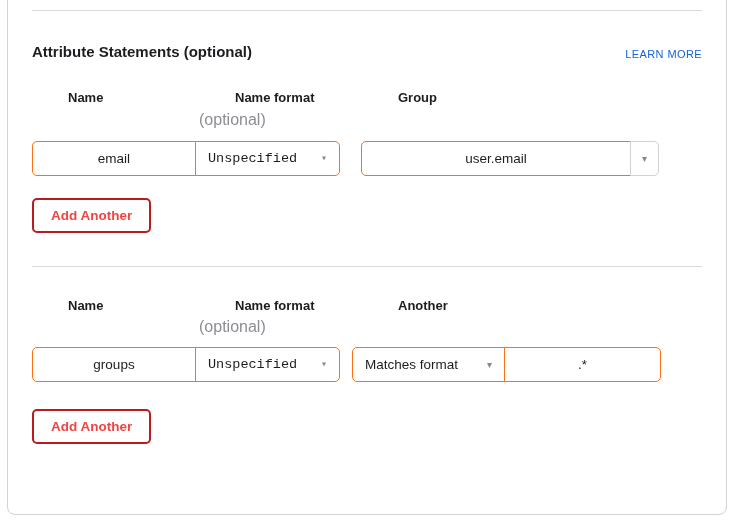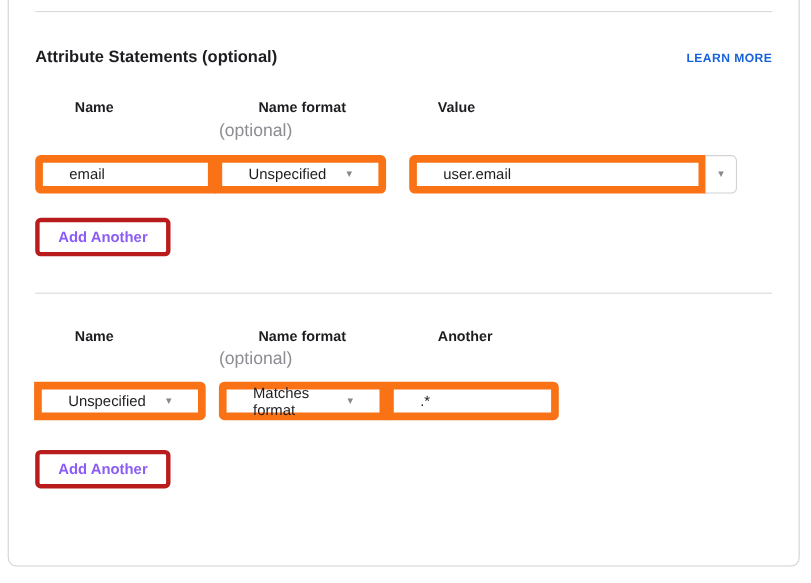--- a/index.html
+++ b/index.html
@@ -31,34 +31,34 @@
   .divider {
     height: 1px;
     background: #d9d9de;
   }
   .top-divider { margin-top: 21px; }
   .section-divider { margin-top: 33px; }
 
   .section-head {
     display: flex;
     justify-content: space-between;
-    align-items: center;
+    align-items: flex-end;
   }
   .section-head.first { margin-top: 32px; }
   .section-head.second { margin-top: 31px; }
   .section-title {
     font-size: 15px;
     line-height: 18px;
     font-weight: bold;
     color: #1d1d21;
   }
   .learn-more {
     font-size: 11px;
     line-height: 14px;
-    font-weight: bold;
+    font-weight: normal;
     letter-spacing: 0.4px;
     color: #1662dd;
     text-decoration: none;
     margin-top: 1px;
     cursor: pointer;
   }
 
   .labels-row { display: flex; margin-top: 29px; margin-left: 36px; }
   .labels-row.second { margin-top: 31px; }
   .hint-row { display: flex; margin-top: 7px; }
@@ -80,27 +80,28 @@
 
   .inputs-row { display: flex; margin-top: 13px; }
   .inputs-row.second { margin-top: 12px; }
   .spacer-a { width: 21px; }
   .spacer-b { width: 12px; }
   .input-group { display: flex; height: 35px; }
 
   .tbox {
     box-sizing: border-box;
     height: 35px;
-    border: 7px solid #f97316;
+    border: 1px solid #f97316;
     background: #ffffff;
     font-family: "Liberation Sans", sans-serif;
     font-size: 13.5px;
     color: #1d1d21;
-    padding: 0 24px;
+    padding: 0 12px;
     outline: none;
+    text-align: center;
   }
   input.tbox::placeholder { color: #8c8c93; }
 
   .seg-left  { border-radius: 5px 0 0 5px; }
   .seg-right { border-radius: 0 5px 5px 0; margin-left: -1px; }
 
   .selectbox {
     display: flex;
     align-items: center;
     justify-content: space-between;
@@ -120,36 +121,36 @@
     border: 1px solid #d1d1d6;
     background: #ffffff;
     display: flex;
     align-items: center;
     justify-content: center;
     cursor: pointer;
   }
   .arrow-seg .caret { padding-left: 0; }
 
   .name-input-1 { width: 164px; }
-  .format-select { width: 156px; }
+  .format-select { width: 145px; font-family: Liberation Mono, monospace; }
   .value-input { width: 270px; }
   .filter-select { width: 153px; }
   .filter-input { width: 157px; }
 
   .add-btn {
     display: inline-flex;
     align-items: center;
     box-sizing: border-box;
     height: 35px;
     margin-top: 22px;
     padding: 0 17px;
     background: #ffffff;
-    border: 4px solid #b91c1c;
+    border: 2px solid #b91c1c;
     border-radius: 5px;
-    color: #8b5cf6;
+    color: #ef4444;
     font-family: "Liberation Sans", sans-serif;
     font-size: 13.5px;
     font-weight: bold;
     cursor: pointer;
   }
   .add-btn.second { margin-top: 27px; }
 </style>
 </head>
 <body>
 
@@ -160,21 +161,21 @@
 
     
     <div class="section-head first">
       <div class="section-title">Attribute Statements (optional)</div>
       <a class="learn-more">LEARN MORE</a>
     </div>
 
     <div class="labels-row">
       <div class="col-1 field-label">Name</div>
       <div class="col-2 field-label">Name format</div>
-      <div class="col-3 field-label">Value</div>
+      <div class="col-3 field-label">Group</div>
     </div>
     <div class="hint-row">
       <div class="col-1"></div>
       <div class="col-2 field-hint">(optional)</div>
       <div class="col-3"></div>
     </div>
 
     <div class="inputs-row">
       <div class="input-group">
         <input class="tbox seg-left name-input-1" type="text" value="email" style="">
@@ -204,20 +205,21 @@
       <div class="col-3 field-label">Another</div>
     </div>
     <div class="hint-row second">
       <div class="col-1"></div>
       <div class="col-2 field-hint">(optional)</div>
       <div class="col-3"></div>
     </div>
 
     <div class="inputs-row second">
       <div class="input-group">
+        <input class="tbox seg-left name-input-1" type="text" value="groups" style="">
         <div class="tbox seg-right selectbox format-select">
           <span class="sel-text">Unspecified</span>
           <span class="caret">▾</span>
         </div>
       </div>
       <div class="spacer-b"></div>
       <div class="input-group">
         <div class="tbox seg-left selectbox filter-select">
           <span class="sel-text">Matches format</span>
           <span class="caret">▾</span>

